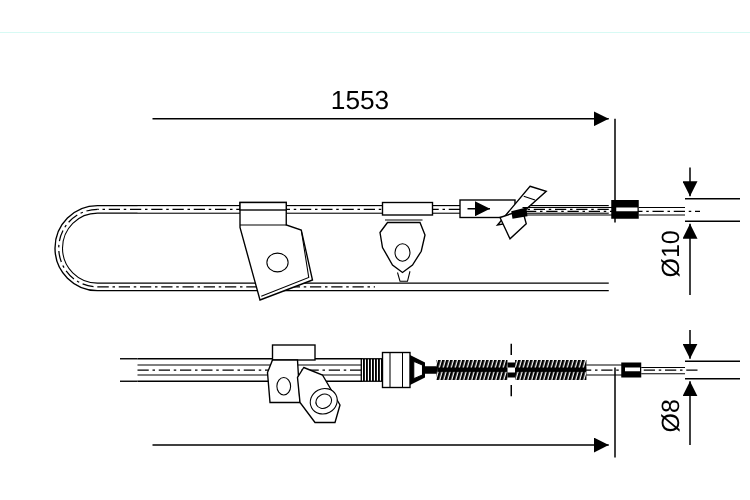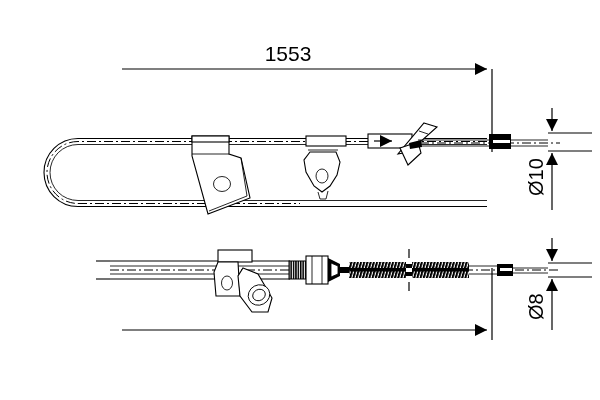--- a/index.html
+++ b/index.html
@@ -11,20 +11,21 @@
     width: 600px;
     height: 400px;
     overflow: hidden;
     font-family: "Liberation Sans", sans-serif;
   }
   #drawing-root {
     position: relative;
     width: 600px;
     height: 360px;
     background: #5eead4;
+    margin-top: 26px;
   }
   svg#technical-drawing {
     display: block;
     width: 600px;
     height: 400px;
     background: #ffffff;
   }
   .ln { stroke: #000000; fill: none; stroke-width: 1.1; }
   .ln-thin { stroke: #000000; fill: none; stroke-width: 0.85; }
   .ln-dim { stroke: #000000; fill: none; stroke-width: 1.2; }

